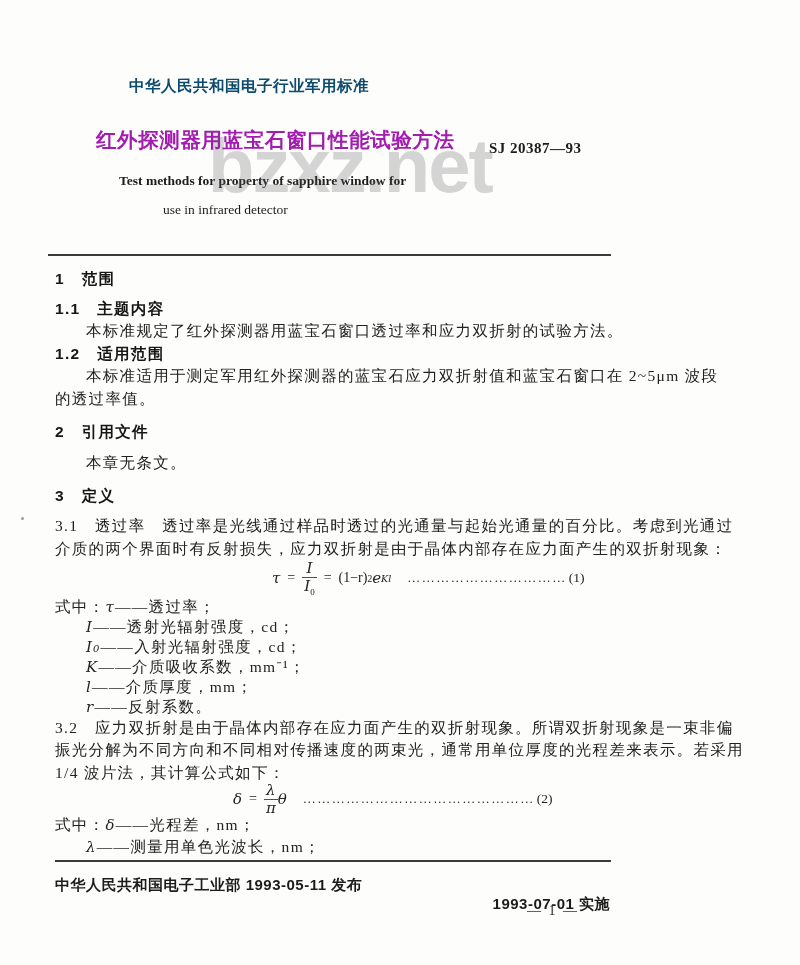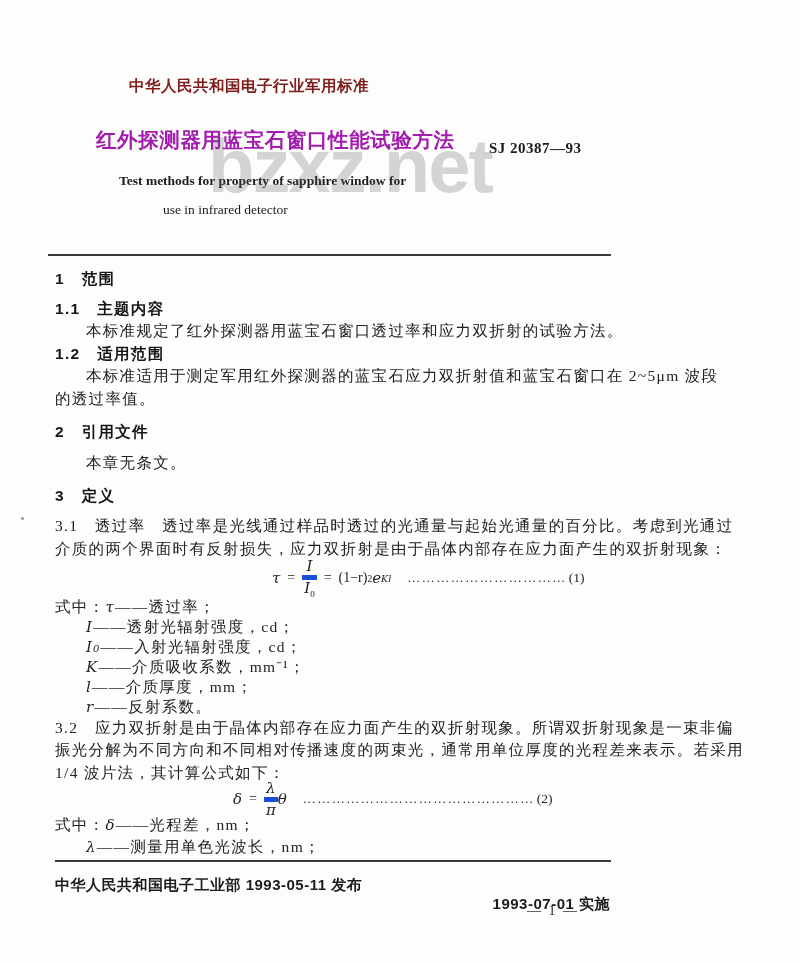--- a/index.html
+++ b/index.html
@@ -4,21 +4,21 @@
 <style>
   html,body{margin:0;padding:0;background:#ffffff;}
   .page{
     position:relative;width:800px;height:965px;background:#fdfdfc;overflow:hidden;
     font-family:"Liberation Serif",serif;color:#222;
   }
   
   .std-class{
     position:absolute;left:129px;top:76px;
     font-family:"Liberation Sans",sans-serif;font-weight:bold;
-    font-size:15.5px;letter-spacing:0.5px;color:#7f1d1d;white-space:nowrap;
+    font-size:15.5px;letter-spacing:0.5px;color:#0c4a6e;white-space:nowrap;
   }
   .title-cn{
     position:absolute;left:96px;top:126px;
     font-family:"Liberation Sans",sans-serif;font-weight:bold;
     font-size:20.5px;letter-spacing:0.6px;color:#a21caf;white-space:nowrap;
   }
   .std-no{
     position:absolute;left:489px;top:140px;
     font-family:"Liberation Serif",serif;font-weight:bold;
     font-size:15px;letter-spacing:0.5px;color:#1c1c1c;white-space:nowrap;
@@ -51,21 +51,21 @@
   .h{font-family:"Liberation Sans",sans-serif;font-weight:bold;color:#161616;}
   .ind{padding-left:31px;}
   .mt7{margin-top:7px;} .mt8{margin-top:8px;} .mt9{margin-top:9px;} .mt10{margin-top:10px;}
   
   .formula{display:flex;align-items:center;letter-spacing:0;}
   .f1{height:36px;margin-left:217px;}
   .f2{height:30px;margin-left:178px;}
   .fvar{font-style:italic;font-family:"DejaVu Serif",serif;font-size:15px;}
   .feq{margin:0 7px;font-size:14px;}
   .frac{display:inline-flex;flex-direction:column;align-items:center;line-height:1.15;font-size:13.5px;}
-  .frac .den{border-top:5px solid #1d4ed8;padding:0 2px;}
+  .frac .den{border-top:1px solid #1d4ed8;padding:0 2px;}
   .frac sub{font-size:9px;}
   .fbase{font-size:14px;letter-spacing:0;}
   sup.fsup{font-size:9.5px;vertical-align:super;line-height:0;}
   .fdots{margin-left:16px;font-size:13px;letter-spacing:1.5px;color:#2a2a2a;}
   .flabel{font-size:13.5px;margin-left:2px;}
   
   .wh1{line-height:20px;}
   .wh2{line-height:21px;}
   .wi{padding-left:31px;}
   

